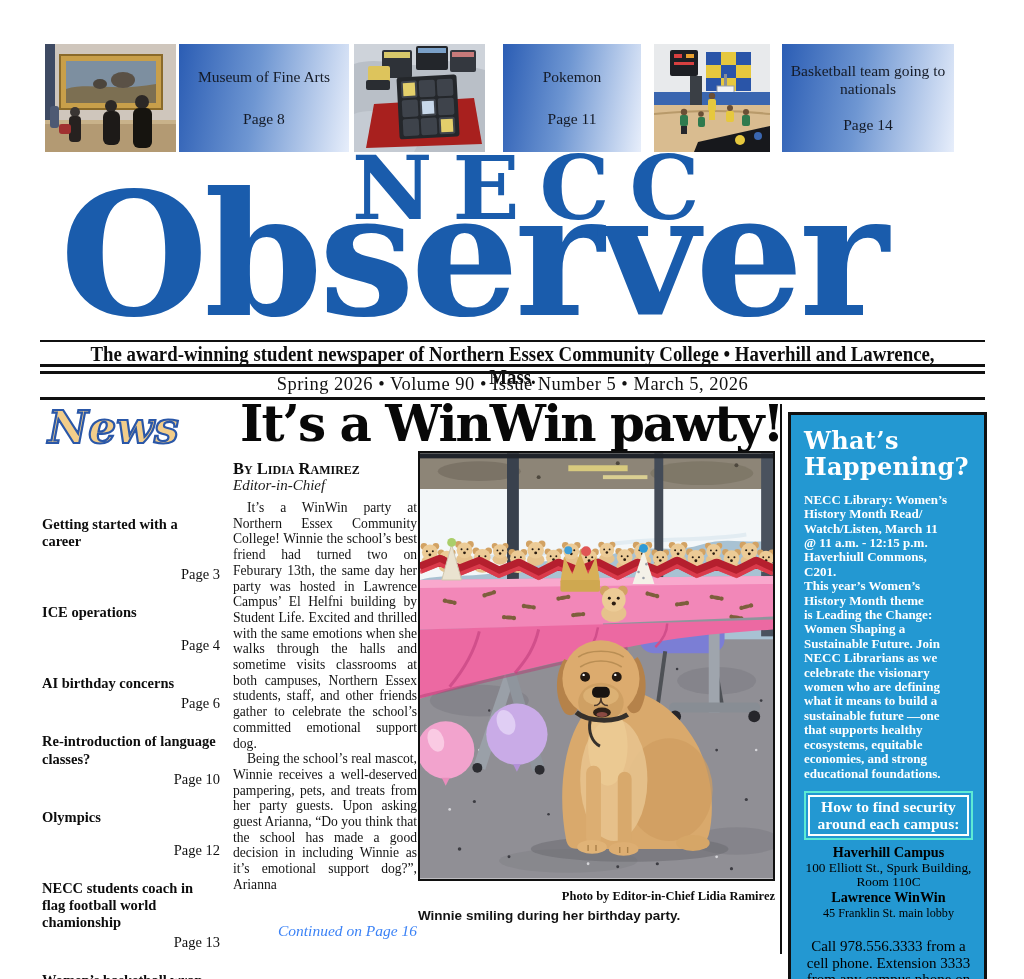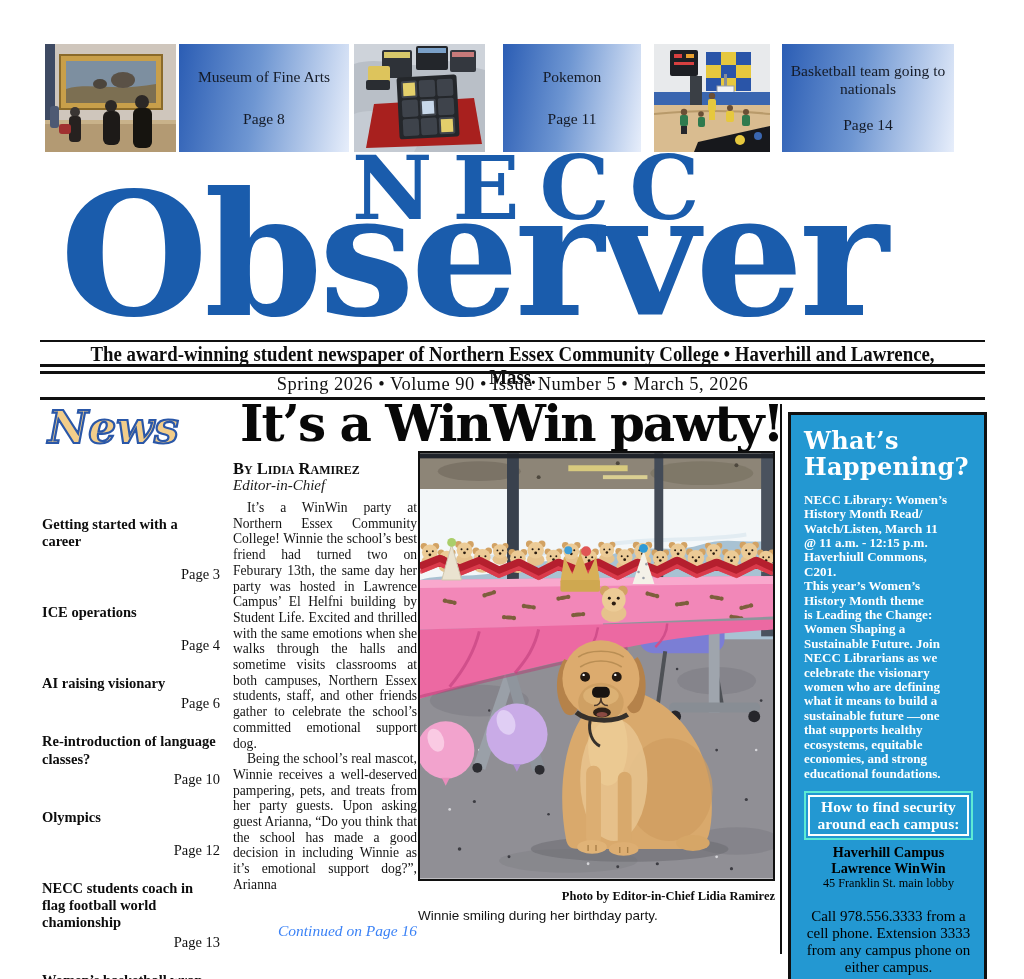--- a/index.html
+++ b/index.html
@@ -43,21 +43,21 @@
   .byline .role{font-style:italic;font-size:15px;color:#1a1a1a;}
   .bodytext{position:absolute;left:233px;top:500px;width:184px;font-size:13.6px;line-height:15.7px;
             text-align:justify;color:#131313;}
   .bodytext p{margin:0;text-indent:14px;}
   .continued{position:absolute;left:233px;top:922px;width:184px;text-align:right;font-style:italic;font-size:15.5px;color:#3b82f6;}
 
   .photo{position:absolute;left:418px;top:451px;width:357px;height:430px;border:2px solid #101010;box-sizing:border-box;overflow:hidden;}
   .photo svg{display:block;}
   .ph-credit{position:absolute;left:418px;top:889px;width:357px;text-align:right;font-weight:bold;font-size:12.5px;color:#0d0d0d;}
   .ph-caption{position:absolute;left:418px;top:908px;width:357px;font-family:"Liberation Sans",sans-serif;
-              font-weight:normal;font-size:13.5px;color:#141414;}
+              font-weight:bold;font-size:13.5px;color:#141414;}
 
   .vsep{position:absolute;left:780px;top:404px;width:2px;height:550px;background:#101010;}
 
   
   .happen{position:absolute;left:788px;top:412px;width:199px;min-height:540px;background:#2398d2;border:3px solid #101010;
           box-sizing:border-box;padding:13px 11px 12px 13px;}
   .happen h2{margin:0 0 12px 0;font-family:"DejaVu Serif",serif;font-weight:bold;font-size:24px;line-height:1.1;color:#fff;letter-spacing:.3px;}
   .happen .hbody{white-space:pre-line;font-weight:bold;font-size:13px;line-height:14.4px;color:#fff;}
   .sec-hdr{margin-top:10px;border:2px solid #5eead4;padding:2px;}
   .sec-hdr .inner{border:2px solid #fff;padding:1px 3px;text-align:center;font-weight:bold;font-size:15.5px;line-height:1.12;color:#fff;}
@@ -199,21 +199,21 @@
   <div class="nb-list">
     <div class="nb-item">
       <div class="ti">Getting started with a  career</div>
       <div class="pg">Page 3</div>
     </div>
     <div class="nb-item">
       <div class="ti">ICE operations</div>
       <div class="pg">Page 4</div>
     </div>
     <div class="nb-item tight">
-      <div class="ti">AI raising visionary</div>
+      <div class="ti">AI birthday concerns</div>
       <div class="pg">Page 6</div>
     </div>
     <div class="nb-item tight">
       <div class="ti">Re-introduction of language classes?</div>
       <div class="pg">Page 10</div>
     </div>
     <div class="nb-item">
       <div class="ti">Olympics</div>
       <div class="pg">Page 12</div>
     </div>
@@ -456,19 +456,20 @@
 sustainable future —one
 that supports healthy
 ecosystems, equitable
 economies, and strong
 educational foundations.</div>
     <div class="sec-hdr">
       <div class="inner">How to find security around each campus:</div>
     </div>
     <div class="sec-body">
       <div class="campus">Haverhill Campus</div>
+      <div class="addr">100 Elliott St., Spurk Building, Room 110C</div>
       <div class="campus">Lawrence WinWin</div>
       <div class="addr2">45 Franklin St. main lobby</div>
       <div class="phone">Call 978.556.3333 from a cell phone. Extension 3333 from any campus phone on either campus.</div>
     </div>
   </div>
 
 </div>
 
 </body></html>

